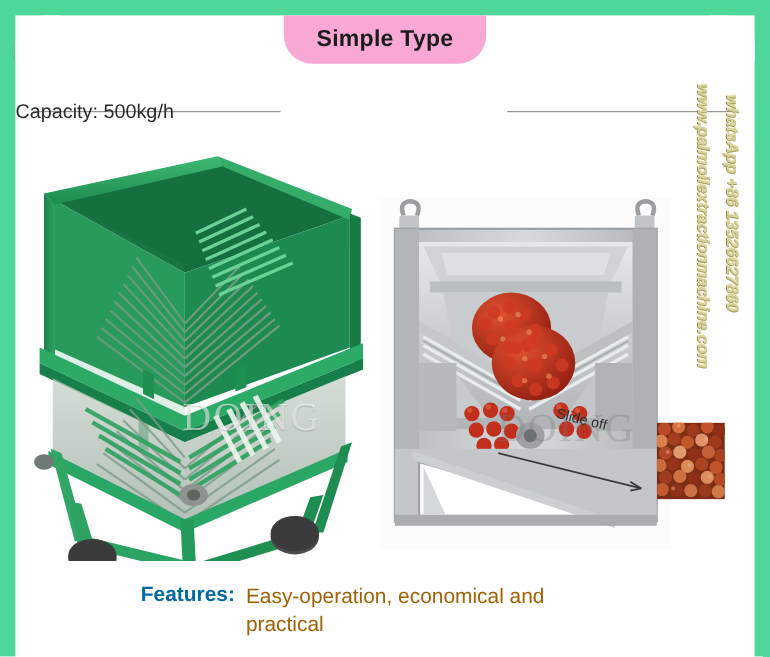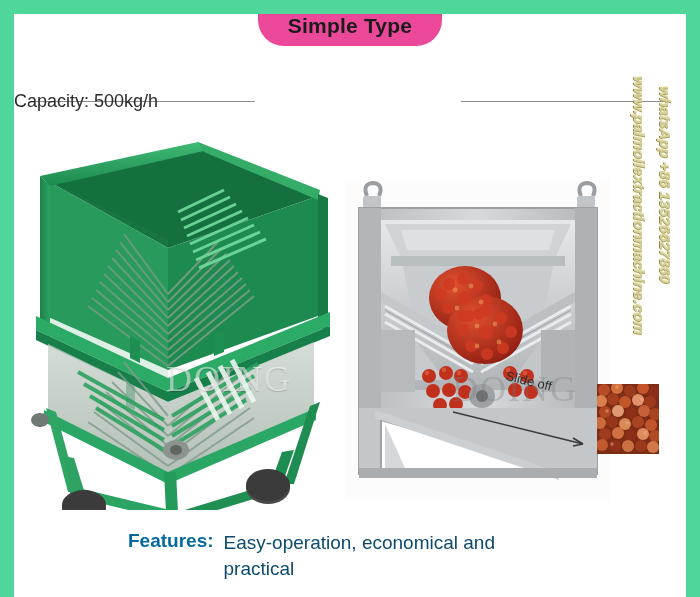--- a/index.html
+++ b/index.html
@@ -33,26 +33,26 @@
   }
   .fic-tl { left: 14px; top: 14px; border-top-left-radius: 26px; }
   .fic-tr { right: 14px; top: 14px; border-top-right-radius: 26px; }
 
   
   #title-badge {
     position: absolute;
     left: 258px;
     top: 14px;
     width: 184px;
-    height: 32px;
-    background: #ec4899;
+    height: 44px;
+    background: #f9a8d4;
     border-bottom-left-radius: 26px;
     border-bottom-right-radius: 26px;
     display: flex;
-    align-items: flex-start;
+    align-items: center;
     justify-content: center;
     z-index: 6;
   }
   #title-badge .label {
     font-size: 21px;
     font-weight: bold;
     color: #1b1b1b;
     letter-spacing: .2px;
   }
 
@@ -166,21 +166,21 @@
   }
   #features-label {
     font-size: 19px;
     font-weight: bold;
     color: #0369a1;
     white-space: nowrap;
     margin-right: 10px;
   }
   #features-text {
     font-size: 19px;
-    color: #0c4a6e;
+    color: #a16207;
     line-height: 1.35;
     max-width: 320px;
   }
 </style>
 </head>
 <body>
 
 <div id="page">
 
   <div id="photo-left">

